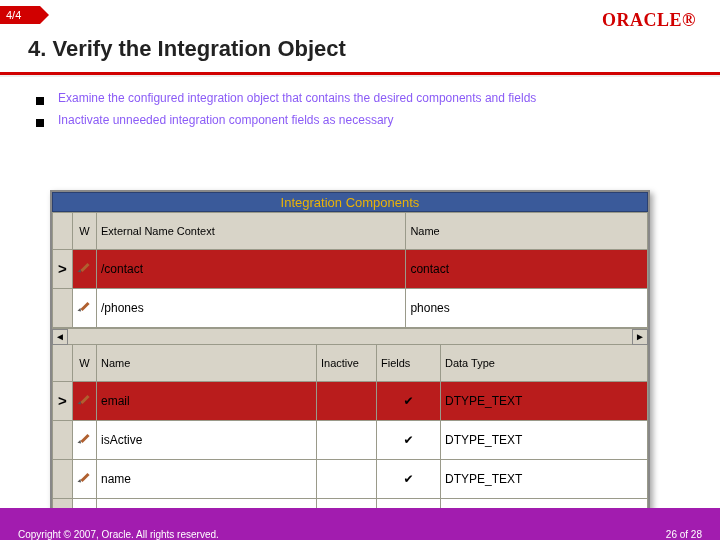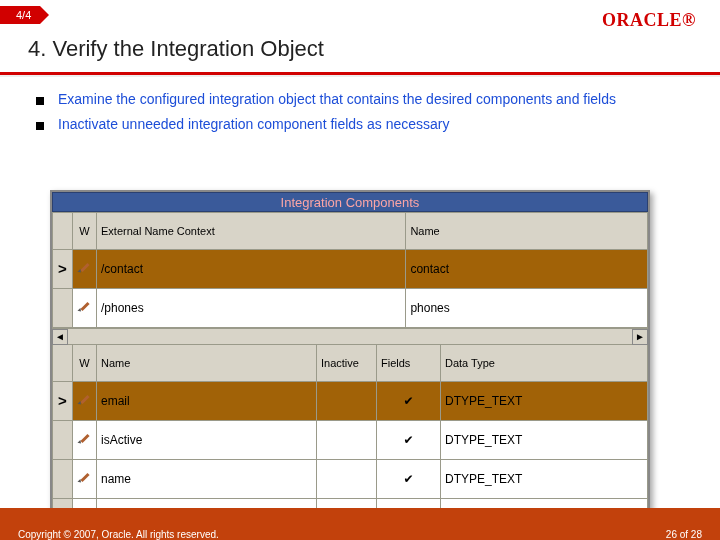--- a/index.html
+++ b/index.html
@@ -1,64 +1,64 @@
 <!DOCTYPE html>
 <html><head>
 <meta charset="utf-8">
 <style>
   * { box-sizing: border-box; margin: 0; padding: 0; }
   body { width: 720px; height: 540px; background: #fff; font-family: Arial, sans-serif; position: relative; overflow: hidden; }
   
   
-  .top-tab { position: absolute; top: 6px; left: 0; width: 40px; height: 18px; background: #d10000; color: #fff; font-size: 11px; line-height: 18px; padding-left: 16px; }
+  .top-tab { position: absolute; top: 6px; left: 0; width: 40px; height: 18px; background: #d10000; color: #fff; font-size: 11px; line-height: 18px; padding-left: 6px; }
   .top-tab::after { content: ""; position: absolute; right: -9px; top: 0; border-left: 9px solid #d10000; border-top: 9px solid transparent; border-bottom: 9px solid transparent; }
   
   
   .oracle { position: absolute; top: 10px; right: 24px; font-family: "Times New Roman", serif; font-weight: bold; color: #d10000; font-size: 18px; letter-spacing: 0.5px; }
   .oracle .dot { color: #d10000; }
   
   
-  .slide-title { position: absolute; top: 36px; left: 28px; font-size: 22px; font-weight: normal; color: #222; }
+  .slide-title { position: absolute; top: 36px; left: 28px; font-size: 22px; font-weight: bold; color: #222; }
   
   
   .sep { position: absolute; top: 72px; left: 0; width: 720px; height: 3px; background: #d10000; }
   .sep::after { content: ""; position: absolute; top: 3px; left: 0; width: 720px; height: 2px; background: #eee; }
   
   
-  .bullets { position: absolute; top: 90px; left: 36px; width: 640px; font-size: 14px; line-height: 1.35; color: #1d4ed8; }
+  .bullets { position: absolute; top: 90px; left: 36px; width: 640px; font-size: 12px; line-height: 1.35; color: #8b5cf6; }
   .bullets li { list-style: none; position: relative; padding-left: 22px; margin-bottom: 6px; }
   .bullets li::before { content: ""; position: absolute; left: 0; top: 7px; width: 8px; height: 8px; background: #000; }
   
   
   .shot { position: absolute; top: 190px; left: 50px; width: 600px; border: 2px solid #888; box-shadow: 3px 3px 6px rgba(0,0,0,0.35); background: #d8d4c8; }
   
   .panel { background: #d8d4c8; }
-  .panel-title { background: #3a5a9a; color: #fca5a5; text-align: center; font-size: 13px; height: 20px; line-height: 20px; border: 1px solid #2a4070; }
+  .panel-title { background: #3a5a9a; color: #eab308; text-align: center; font-size: 13px; height: 20px; line-height: 20px; border: 1px solid #2a4070; }
   
   table { border-collapse: collapse; width: 100%; table-layout: fixed; font-size: 12px; }
   th, td { border: 1px solid #9a9a8a; height: 20px; padding: 12px 4px; text-align: left; white-space: nowrap; overflow: hidden; }
   th { background: #d8d4c8; font-weight: normal; color: #000; font-size: 11px; }
   td { background: #fff; }
   .col-caret { width: 20px; padding: 0; text-align: center; background: #d8d4c8 !important; }
   .col-icon { width: 24px; padding: 0; text-align: center; }
   .caret-mark { font-weight: bold; color: #000; font-size: 15px; line-height: 18px; display: block; }
   .pencil { display: inline-block; width: 12px; height: 12px; position: relative; }
   .pencil::before { content: ""; position: absolute; width: 10px; height: 3px; background: #b06030; transform: rotate(-45deg); top: 4px; left: 1px; }
   .pencil::after { content: ""; position: absolute; width: 0; height: 0; border-left: 2px solid transparent; border-right: 2px solid transparent; border-top: 3px solid #555; transform: rotate(-45deg); top: 8px; left: -1px; }
   
-  tr.sel td { background: #a16207; }
+  tr.sel td { background: #b91c1c; }
   .check { text-align: center; }
   
   .hscroll { height: 16px; background: #d8d4c8; border-top: 1px solid #9a9a8a; position: relative; }
   .hscroll .arrow { position: absolute; top: 0; width: 16px; height: 16px; background: #d8d4c8; border: 1px solid #888; text-align: center; font-size: 10px; line-height: 13px; color: #000; }
   .hscroll .arrow.left { left: 0; }
   .hscroll .arrow.right { right: 0; }
   
   
-  .footer { position: absolute; left: 0; bottom: 0; width: 720px; height: 22px; background: #c2410c; color: #fff; font-size: 10px; line-height: 22px; padding: 16px 18px; display: flex; justify-content: space-between; }
+  .footer { position: absolute; left: 0; bottom: 0; width: 720px; height: 22px; background: #a21caf; color: #fff; font-size: 10px; line-height: 22px; padding: 16px 18px; display: flex; justify-content: space-between; }
 </style>
 </head>
 <body>
 
 <div class="top-tab">4/4</div>
 <div class="oracle"><span>ORACLE</span><span class="dot">®</span></div>
 <div class="slide-title">4. Verify the Integration Object</div>
 <div class="sep"></div>
 
 <ul class="bullets">

